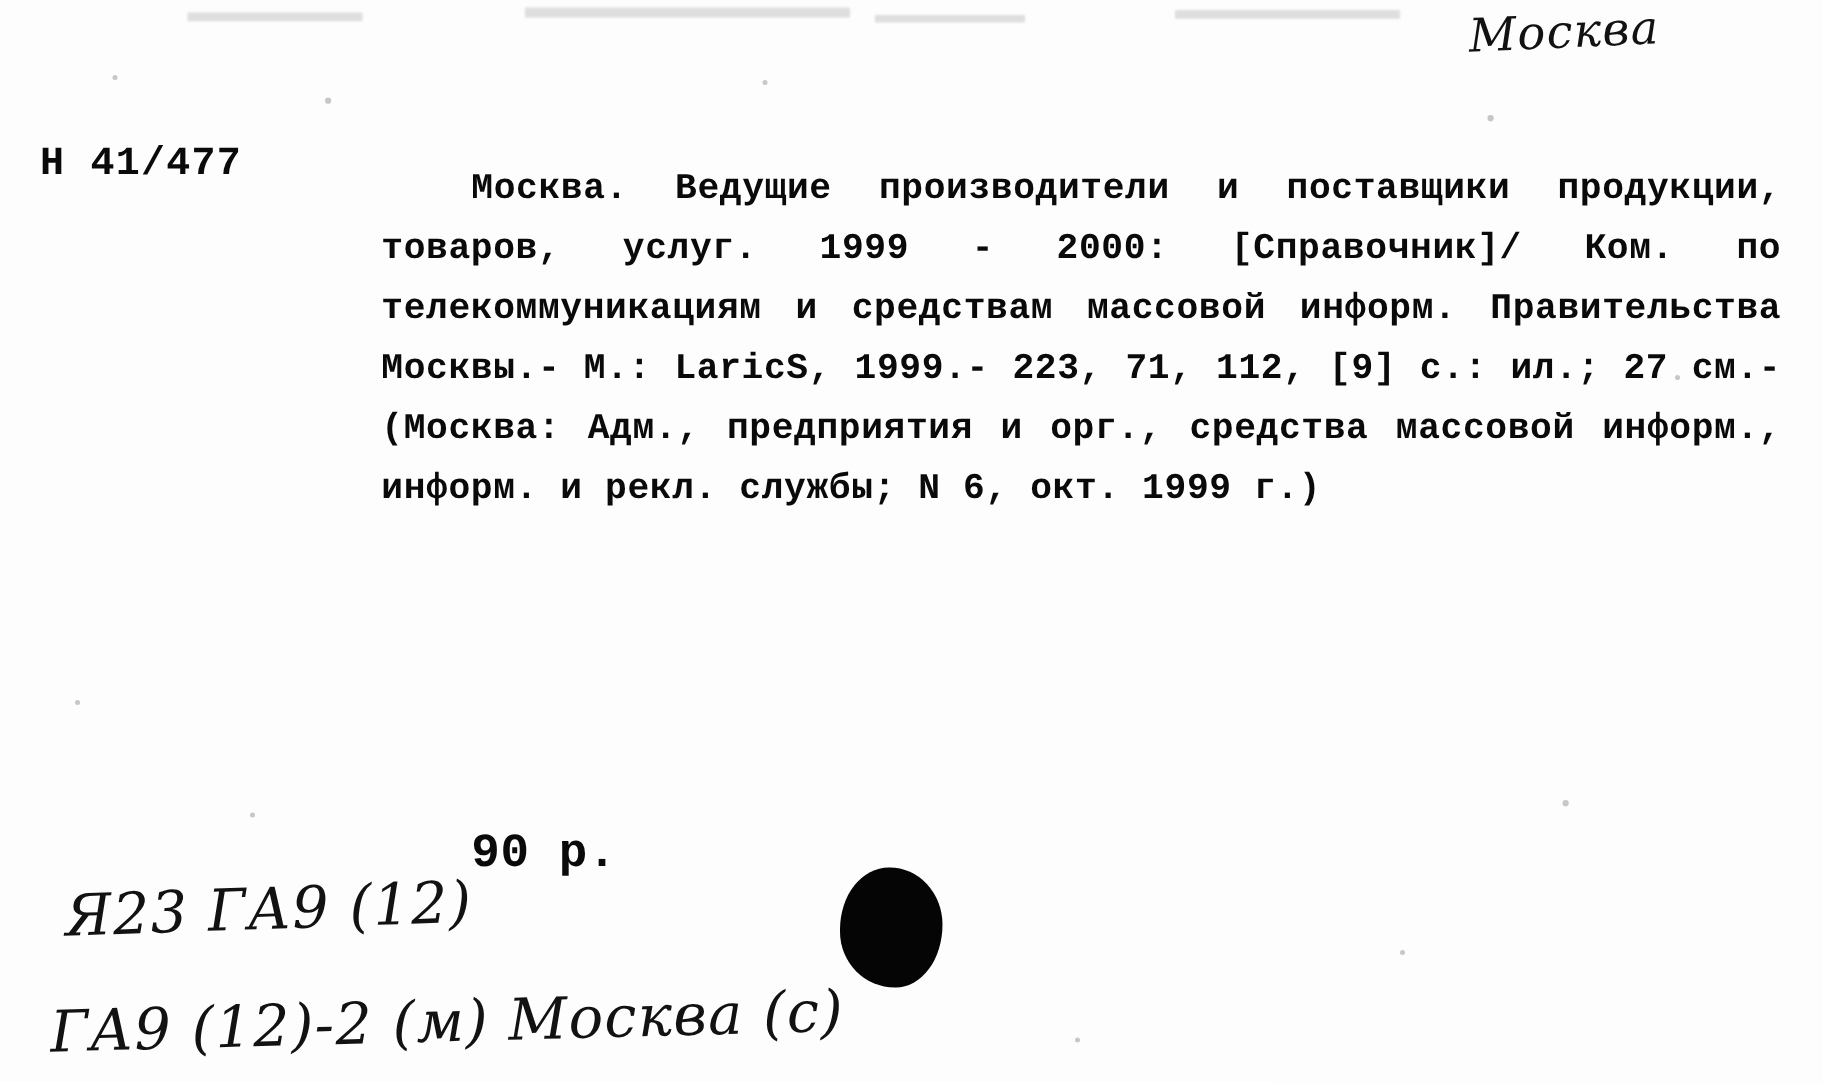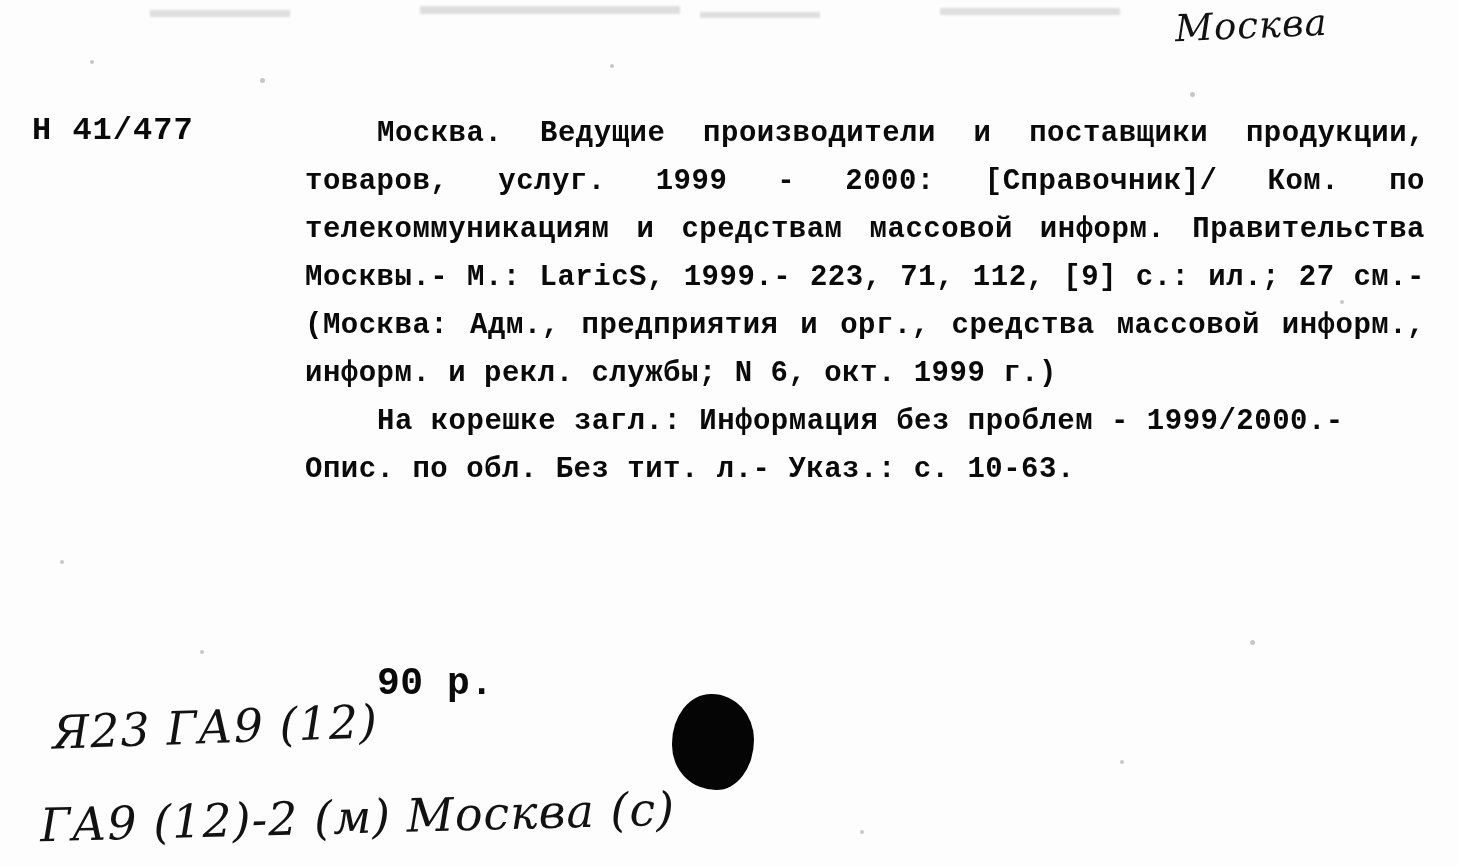--- a/index.html
+++ b/index.html
@@ -78,21 +78,21 @@
     font-size: 29px;
     font-weight: bold;
     line-height: 48px;
     letter-spacing: .5px;
   }
   #entry p {
     margin: 0;
     text-align: justify;
     text-justify: inter-word;
   }
-  #entry p.first { text-indent: 72px; }
+  #entry p.first { text-indent: 72px; margin-top: 17px; }
   #entry p.nojust { text-align: left; }
   #price {
     position: absolute;
     left: 305px;
     top: 662px;
     font-size: 38px;
     font-weight: bold;
     text-indent: 72px;
     letter-spacing: .5px;
   }
@@ -127,21 +127,20 @@
   <div class="speckle" style="left:860px; top:830px; width:4px;  height:4px;"></div>
   <div class="speckle" style="left:60px;  top:560px; width:4px;  height:4px;"></div>
   <div class="speckle" style="left:200px; top:650px; width:4px;  height:4px;"></div>
 
   <div class="hand" id="hw-moskva">Москва</div>
 
   <div id="shelfmark">Н 41/477</div>
 
   <div id="entry">
     <p class="first">Москва. Ведущие производители и поставщики продукции, товаров, услуг. 1999 - 2000: [Справочник]/ Ком. по телекоммуникациям и средствам массовой информ. Правительства Москвы.- М.: LaricS, 1999.- 223, 71, 112, [9] с.: ил.; 27 см.- (Москва: Адм., предприятия и орг., средства массовой информ., информ. и рекл. службы; N 6, окт. 1999 г.)</p>
-    <p class="first nojust">На корешке загл.: Информация без проблем - 1999/2000.- Опис. по обл. Без тит. л.- Указ.: с. 10-63.</p>
   </div>
 
   <div id="price">90 р.</div>
 
   <div id="blot"></div>
 
   <div class="hand" id="hw-line1">Я23 ГА9 (12)</div>
   <div class="hand" id="hw-line2">ГА9 (12)-2 (м) Москва (с)</div>
 
 </div>

